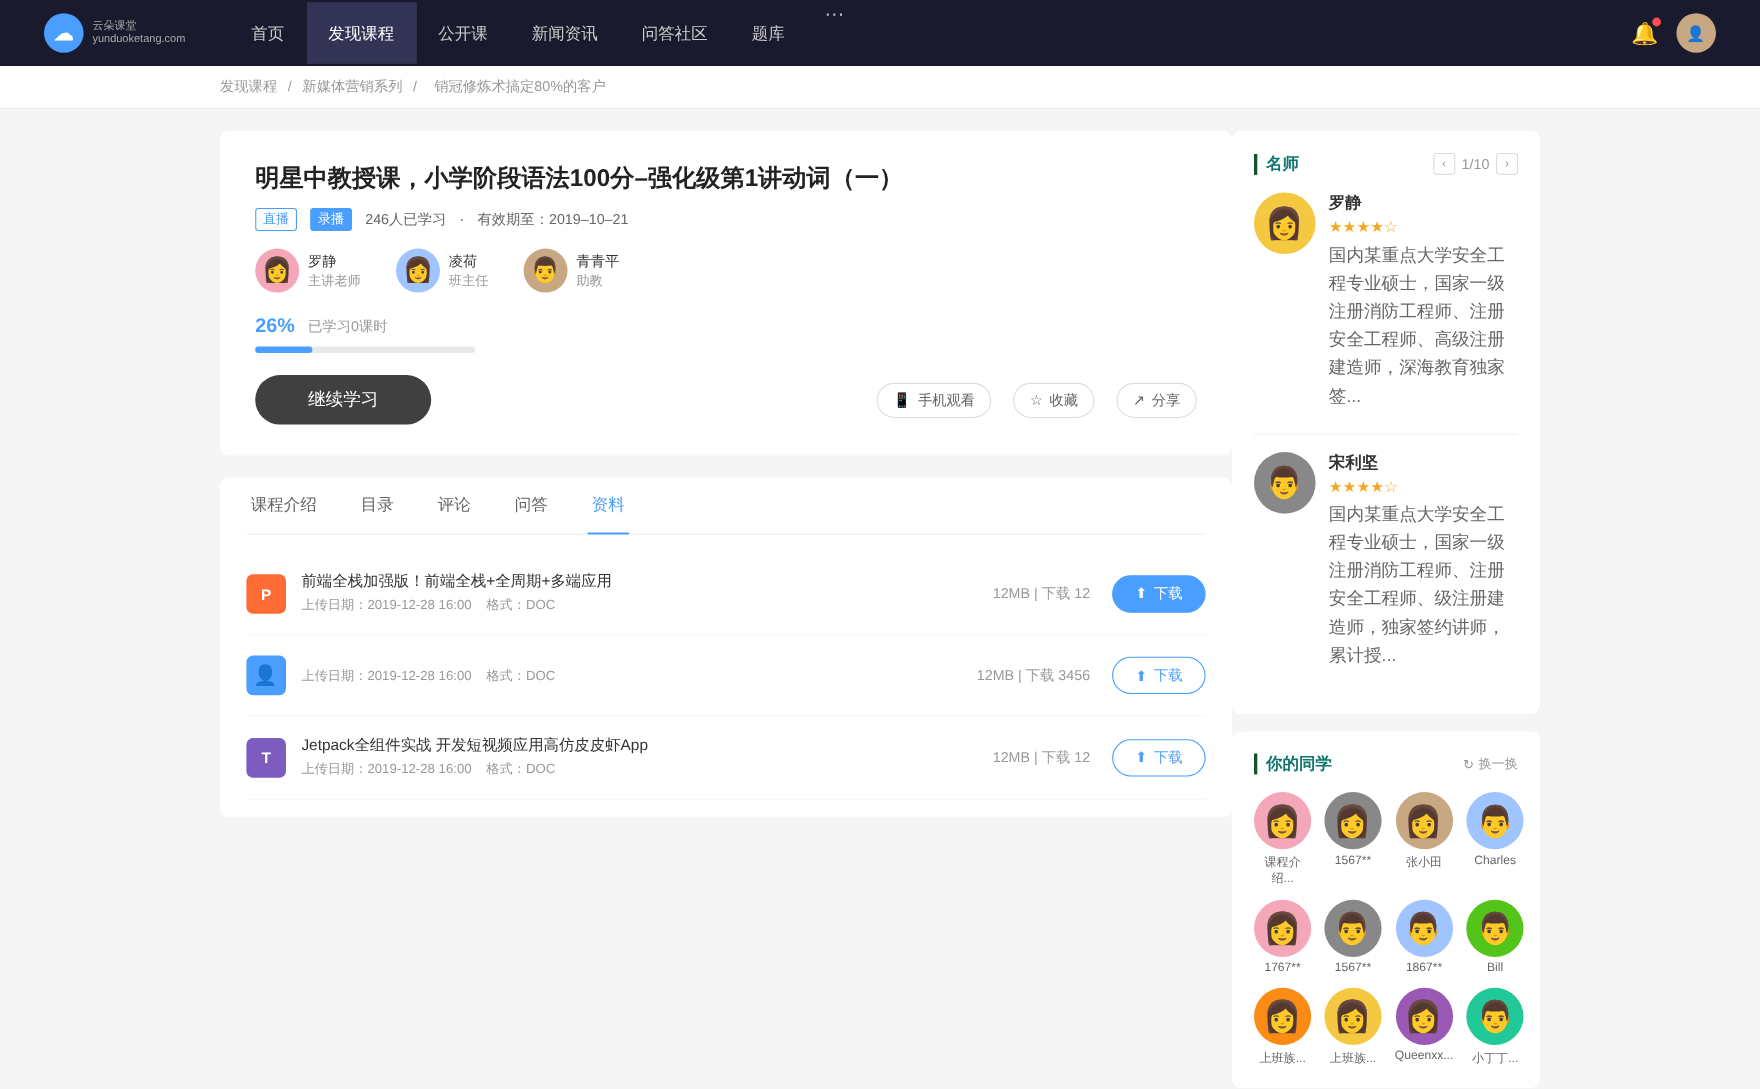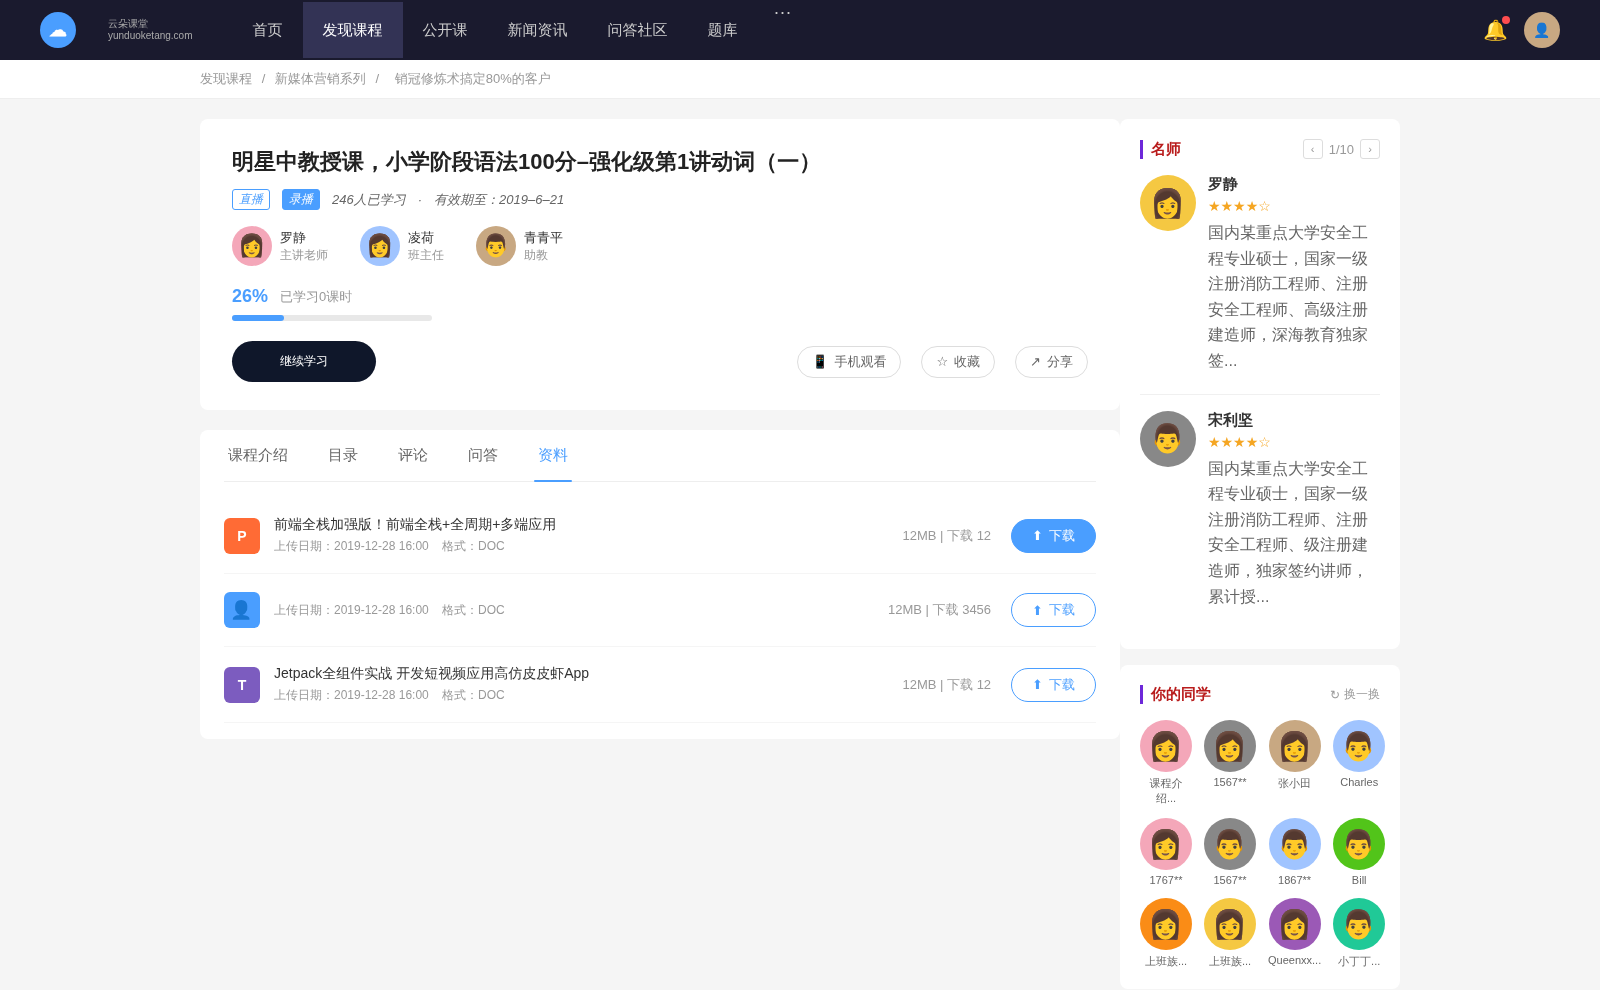--- a/index.html
+++ b/index.html
@@ -3,21 +3,21 @@
   <meta charset="utf-8">
   <style>
     * { box-sizing: border-box; margin: 0; padding: 0; }
     body { font-family: -apple-system, BlinkMacSystemFont, "PingFang SC", "Microsoft YaHei", sans-serif; background: #f5f5f5; font-size: 14px; color: #333; }
 
     
     .nav { background: #1a1a2e; display: flex; align-items: center; height: 60px; padding: 0 40px; }
     .nav-logo { display: flex; align-items: center; margin-right: 40px; }
     .nav-logo-icon { width: 36px; height: 36px; background: #4a9eff; border-radius: 50%; display: flex; align-items: center; justify-content: center; color: white; font-size: 18px; font-weight: bold; margin-right: 8px; }
     .nav-logo-text { color: white; font-size: 13px; line-height: 1.2; }
-    .nav-logo-text span { display: block; font-size: 10px; color: #aaa; margin-left: 24px; }
+    .nav-logo-text span { display: block; font-size: 10px; color: #aaa; }
     .nav-items { display: flex; gap: 0; flex: 1; }
     .nav-item { color: #ccc; padding: 0 20px; height: 56px; display: flex; align-items: center; cursor: pointer; font-size: 15px; }
     .nav-item.active { background: #333355; color: white; }
     .nav-more { color: #ccc; font-size: 18px; padding: 0 16px; cursor: pointer; }
     .nav-right { margin-left: auto; display: flex; align-items: center; gap: 16px; }
     .nav-bell { color: #ccc; font-size: 20px; position: relative; cursor: pointer; }
     .nav-bell-dot { position: absolute; top: -2px; right: -2px; width: 8px; height: 8px; background: #ff4d4f; border-radius: 50%; }
     .nav-avatar { width: 36px; height: 36px; border-radius: 50%; background: #c8a882; overflow: hidden; cursor: pointer; display: flex; align-items: center; justify-content: center; }
 
     
@@ -27,42 +27,42 @@
 
     
     .main-layout { display: flex; padding: 20px 200px; max-width: 1600px; }
 
     
     .left-panel { flex: 1; }
 
     
     .course-header { background: white; border-radius: 8px; padding: 28px 32px; margin-bottom: 20px; }
     .course-title { font-size: 22px; font-weight: bold; color: #222; margin-bottom: 12px; }
-    .course-meta { display: flex; align-items: center; gap: 12px; margin-bottom: 16px; font-size: 13px; color: #666; font-style: italic; }
+    .course-meta { display: flex; align-items: center; gap: 12px; margin-bottom: 16px; font-size: 13px; color: #666; }
     .tag { border: 1px solid #4a9eff; color: #4a9eff; padding: 1px 6px; border-radius: 3px; font-size: 12px; }
     .tag-live { border-color: #4a9eff; color: #4a9eff; }
     .tag-record { background: #4a9eff; color: white; border-color: #4a9eff; }
     .course-teachers { display: flex; gap: 32px; margin-bottom: 20px; }
     .teacher-item { display: flex; align-items: center; gap: 8px; }
     .teacher-avatar { width: 40px; height: 40px; border-radius: 50%; background: #ddd; overflow: hidden; display: flex; align-items: center; justify-content: center; }
     .teacher-info { font-size: 13px; }
     .teacher-name { font-weight: 500; color: #333; }
     .teacher-role { color: #999; font-size: 12px; }
 
     
     .progress-section { margin-bottom: 20px; }
     .progress-header { display: flex; align-items: center; gap: 12px; margin-bottom: 8px; }
     .progress-percent { font-size: 18px; font-weight: bold; color: #4a9eff; }
     .progress-label { font-size: 13px; color: #999; }
     .progress-bar-bg { width: 200px; height: 6px; background: #e8e8e8; border-radius: 3px; }
     .progress-bar-fill { height: 6px; background: #4a9eff; border-radius: 3px; }
 
     
     .action-row { display: flex; align-items: center; justify-content: space-between; }
-    .btn-continue { background: #0f172a; color: white; border: none; border-radius: 24px; padding: 12px 48px; font-size: 12px; cursor: pointer; font-weight: 500; }
+    .btn-continue { background: #404040; color: white; border: none; border-radius: 24px; padding: 12px 48px; font-size: 16px; cursor: pointer; font-weight: 500; }
     .action-right { display: flex; gap: 20px; }
     .action-btn { display: flex; align-items: center; gap: 6px; color: #666; cursor: pointer; font-size: 13px; border: 1px solid #ddd; border-radius: 20px; padding: 6px 14px; }
 
     
     .tabs-panel { background: white; border-radius: 8px; padding: 0 24px; }
     .tabs-header { display: flex; gap: 32px; border-bottom: 1px solid #eee; }
     .tab-item { padding: 16px 4px; font-size: 15px; color: #666; cursor: pointer; position: relative; }
     .tab-item.active { color: #4a9eff; }
     .tab-item.active::after { content: ''; position: absolute; bottom: -1px; left: 0; right: 0; height: 2px; background: #4a9eff; border-radius: 1px; }
     .tab-content { padding: 16px 0; }
@@ -79,21 +79,21 @@
     .file-size-info { color: #999; font-size: 13px; margin-right: 20px; white-space: nowrap; text-align: right; }
     .btn-download { background: white; border: 1px solid #4a9eff; color: #4a9eff; border-radius: 20px; padding: 7px 20px; font-size: 13px; cursor: pointer; display: flex; align-items: center; gap: 6px; white-space: nowrap; }
     .btn-download-filled { background: #4a9eff; color: white; }
 
     
     .right-panel { width: 280px; flex-shrink: 0; }
 
     
     .card { background: white; border-radius: 8px; padding: 20px; margin-bottom: 16px; }
     .card-header { display: flex; align-items: center; justify-content: space-between; margin-bottom: 16px; }
-    .card-title { font-size: 15px; font-weight: bold; color: #b91c1c; border-left: 3px solid #6d28d9; padding-left: 8px; }
+    .card-title { font-size: 15px; font-weight: bold; color: #0f766e; border-left: 3px solid #14532d; padding-left: 8px; }
     .card-nav { display: flex; align-items: center; gap: 6px; font-size: 13px; color: #999; }
     .card-nav-btn { width: 20px; height: 20px; border: 1px solid #ddd; border-radius: 3px; display: flex; align-items: center; justify-content: center; cursor: pointer; font-size: 11px; color: #999; }
 
     .teacher-card-item { display: flex; gap: 12px; margin-bottom: 20px; }
     .teacher-card-avatar { width: 56px; height: 56px; border-radius: 50%; background: #ddd; flex-shrink: 0; overflow: hidden; display: flex; align-items: center; justify-content: center; }
     .teacher-card-right { flex: 1; }
     .teacher-card-name { font-size: 15px; font-weight: bold; margin-bottom: 4px; }
     .stars { color: #f5a623; font-size: 14px; margin-bottom: 6px; }
     .teacher-card-desc { font-size: 16px; color: #666; line-height: 1.6; }
 
@@ -158,21 +158,21 @@
 
   <div class="left-panel">
 
     <div class="course-header">
       <div class="course-title">明星中教授课，小学阶段语法100分–强化级第1讲动词（一）</div>
       <div class="course-meta">
         <span class="tag tag-live">直播</span>
         <span class="tag tag-record">录播</span>
         <span>246人已学习</span>
         <span>·</span>
-        <span>有效期至：2019–6–21</span>
+        <span>有效期至：2019–10–21</span>
       </div>
       <div class="course-teachers">
         <div class="teacher-item">
           <div class="teacher-avatar av-pink">
               <span style="font-size:22px">👩</span>
             </div>
           <div class="teacher-info">
             <div class="teacher-name">罗静</div>
             <div class="teacher-role">主讲老师</div>
           </div>

